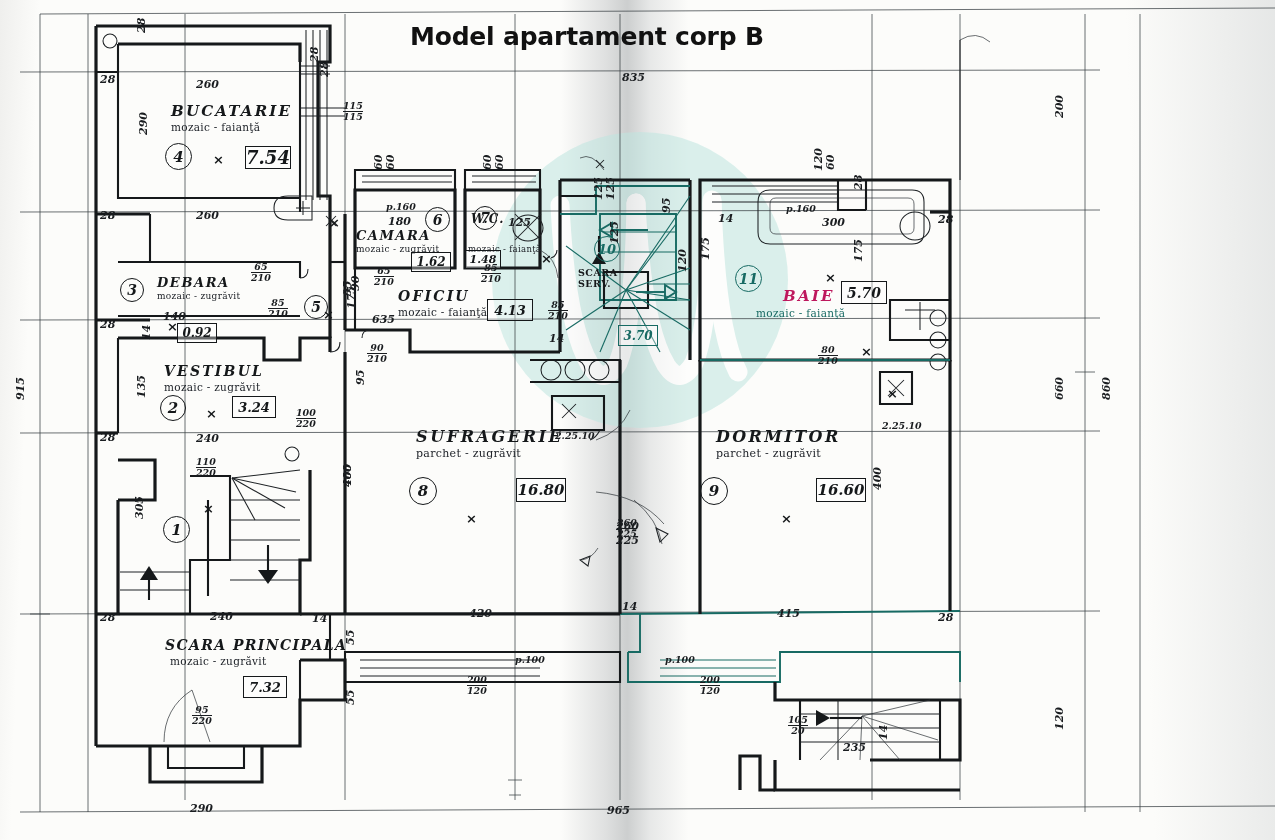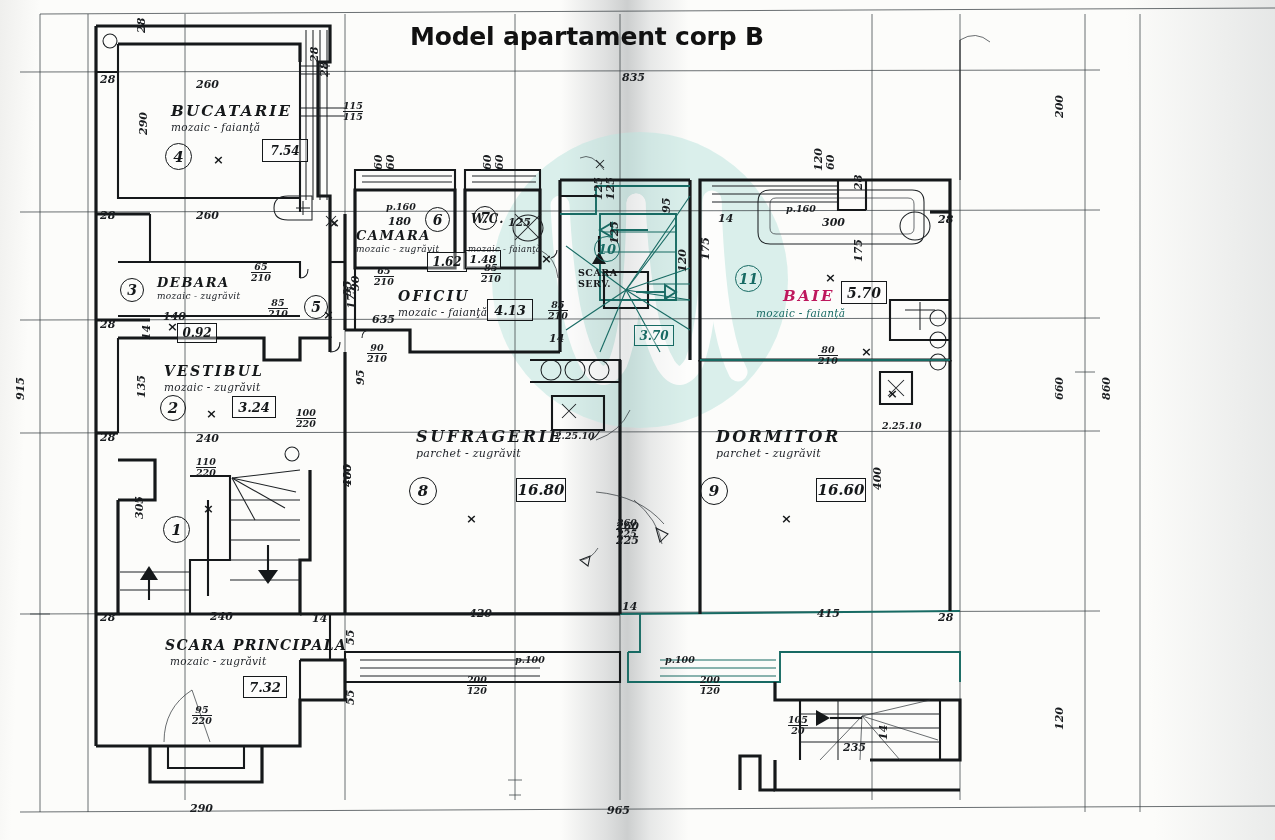--- a/index.html
+++ b/index.html
@@ -32,21 +32,21 @@
     font-size:25px;font-weight:700;color:#111;
     font-family:"DejaVu Sans",sans-serif;text-align:left;letter-spacing:-.2px;}
 
   
   svg.draw{position:absolute;left:0;top:0;width:1275px;height:840px;overflow:visible;}
 
   
   .lbl{position:absolute;white-space:nowrap;color:#15181a;
        font-family:"DejaVu Serif",serif;}
   .room-name{font-style:italic;font-weight:700;font-size:15px;letter-spacing:2.2px;}
-  .room-fin{font-style:italic;font-size:10.5px;letter-spacing:.3px;color:#20242a;}
+  .room-fin{font-size:10.5px;letter-spacing:.3px;color:#20242a;}
   .dim{font-style:italic;font-size:11px;font-weight:700;color:#1a1d20;
        font-family:"DejaVu Serif",serif;}
   .dim-s{font-style:italic;font-size:9.5px;font-weight:700;color:#1a1d20;
        font-family:"DejaVu Serif",serif;}
   .dim-v{transform-origin:left top;}
   .frac{position:absolute;text-align:center;font-style:italic;font-weight:700;
         font-family:"DejaVu Serif",serif;color:#1a1d20;line-height:1.05;}
   .frac .a{display:block;}
   .frac .b{display:block;border-top:1.1px solid #1a1d20;}
 
@@ -361,55 +361,55 @@
     <path class="tt" d="M960 40 q16 -10 30 2"></path>
     <path class="t" d="M960 40 L960 180"></path>
   </svg>
 
 
   <div id="title">Model apartament corp B</div>
 
   <div class="lbl room-name" style="left:171px;top:102px;">BUCATARIE</div>
   <div class="lbl room-fin" style="left:171px;top:121px;">mozaic - faianţă</div>
   <div class="rnum" style="left:165px;top:143px;width:25px;height:25px;font-size:15px;">4</div>
-  <div class="abox" style="left:245px;top:139px;width:44px;height:21px;font-size:12px;margin-left:17px;">7.54</div>
+  <div class="abox" style="left:245px;top:146px;width:44px;height:21px;font-size:18px;">7.54</div>
 
   <div class="lbl room-name" style="left:157px;top:275px;font-size:13px;letter-spacing:1.6px;">DEBARA</div>
   <div class="lbl room-fin" style="left:157px;top:291px;font-size:9px;">mozaic - zugrăvit</div>
   <div class="rnum" style="left:120px;top:278px;width:22px;height:22px;font-size:14px;">3</div>
   <div class="abox" style="left:177px;top:323px;width:38px;height:18px;font-size:12px;">0.92</div>
 
   <div class="lbl room-name" style="left:164px;top:363px;font-size:14px;">VESTIBUL</div>
   <div class="lbl room-fin" style="left:164px;top:381px;">mozaic - zugrăvit</div>
   <div class="rnum" style="left:160px;top:395px;width:24px;height:24px;font-size:15px;">2</div>
   <div class="abox" style="left:232px;top:396px;width:42px;height:20px;font-size:13px;">3.24</div>
 
   <div class="rnum" style="left:163px;top:516px;width:25px;height:25px;font-size:15px;">1</div>
   <div class="lbl room-name" style="left:165px;top:637px;font-size:14px;letter-spacing:1.4px;">SCARA PRINCIPALA</div>
   <div class="lbl room-fin" style="left:170px;top:655px;">mozaic - zugrăvit</div>
   <div class="abox" style="left:243px;top:676px;width:42px;height:20px;font-size:13px;">7.32</div>
 
   <div class="rnum" style="left:425px;top:207px;width:23px;height:23px;font-size:14px;">6</div>
   <div class="lbl room-name" style="left:356px;top:228px;font-size:13px;letter-spacing:1.5px;">CAMARA</div>
   <div class="lbl room-fin" style="left:356px;top:244px;font-size:9px;">mozaic - zugrăvit</div>
-  <div class="abox" style="left:411px;top:252px;width:38px;height:18px;font-size:12px;margin-left:16px;">1.62</div>
+  <div class="abox" style="left:411px;top:252px;width:38px;height:18px;font-size:12px;">1.62</div>
 
   <div class="rnum" style="left:473px;top:206px;width:22px;height:22px;font-size:14px;">7</div>
   <div class="lbl room-name" style="left:471px;top:212px;font-size:12px;letter-spacing:1px;">W.C.</div>
   <div class="lbl room-fin" style="left:468px;top:244px;font-size:8.5px;">mozaic - faianţă</div>
   <div class="abox" style="left:465px;top:250px;width:34px;height:17px;font-size:11px;">1.48</div>
 
   <div class="rnum" style="left:304px;top:295px;width:22px;height:22px;font-size:14px;">5</div>
   <div class="lbl room-name" style="left:398px;top:288px;font-size:14px;">OFICIU</div>
   <div class="lbl room-fin" style="left:398px;top:306px;">mozaic - faianţă</div>
   <div class="abox" style="left:487px;top:299px;width:44px;height:20px;font-size:13px;">4.13</div>
 
   <div class="rnum" style="left:594px;top:236px;width:24px;height:24px;font-size:13px;border-color:#176a63;color:#176a63;">10</div>
   <div class="lbl" style="left:578px;top:268px;font-size:9.5px;font-weight:700;letter-spacing:.5px;line-height:1.15;width:42px;white-space:normal;">SCARA SERV.</div>
-  <div class="abox" style="left:634px;top:325px;width:38px;height:19px;font-size:12px;border-color:#176a63;color:#176a63;">3.70</div>
+  <div class="abox" style="left:618px;top:325px;width:38px;height:19px;font-size:12px;border-color:#176a63;color:#176a63;">3.70</div>
 
   <div class="rnum" style="left:735px;top:265px;width:25px;height:25px;font-size:14px;border-color:#176a63;color:#176a63;">11</div>
   <div class="lbl room-name" style="left:783px;top:287px;color:#be185d;">BAIE</div>
   <div class="lbl room-fin" style="left:756px;top:307px;color:#176a63;">mozaic - faianţă</div>
   <div class="abox" style="left:841px;top:281px;width:44px;height:21px;font-size:14px;">5.70</div>
 
   <div class="lbl room-name" style="left:416px;top:427px;font-size:16px;letter-spacing:2.6px;">SUFRAGERIE</div>
   <div class="lbl room-fin" style="left:416px;top:447px;font-size:11px;">parchet - zugrăvit</div>
   <div class="rnum" style="left:409px;top:477px;width:26px;height:26px;font-size:15px;">8</div>
   <div class="abox" style="left:516px;top:478px;width:48px;height:22px;font-size:15px;">16.80</div>
@@ -447,21 +447,21 @@
       <div class="lbl dim" style="left: 133px; top: 519px; transform: rotate(-90deg); transform-origin: left top;">305</div>
       <div class="lbl dim" style="left: 388px; top: 215px;">180</div>
       <div class="lbl dim-s" style="left: 386px; top: 201px;">p.160</div>
       <div class="lbl dim" style="left: 508px; top: 216px;">125</div>
       <div class="lbl dim" style="left: 372px; top: 313px;">635</div>
       <div class="lbl dim" style="left: 341px; top: 296px; transform: rotate(-90deg); transform-origin: left top;">95</div>
       <div class="lbl dim" style="left: 349px; top: 291px; transform: rotate(-90deg); transform-origin: left top;">90</div>
       <div class="lbl dim" style="left: 354px; top: 385px; transform: rotate(-90deg); transform-origin: left top;">95</div>
       <div class="lbl dim" style="left: 341px; top: 487px; transform: rotate(-90deg); transform-origin: left top;">400</div>
       <div class="lbl dim" style="left: 469px; top: 607px;">420</div>
-      <div class="lbl dim" style="left: 817px; top: 607px;">415</div>
+      <div class="lbl dim" style="left: 777px; top: 607px;">415</div>
       <div class="lbl dim-s" style="left: 515px; top: 654px;">p.100</div>
       <div class="lbl dim-s" style="left: 665px; top: 654px;">p.100</div>
       <div class="lbl dim" style="left: 616px; top: 520px;">260</div>
       <div class="lbl dim" style="left: 616px; top: 534px;">225</div>
       <div class="lbl dim-s" style="left: 555px; top: 430px;">2.25.10</div>
       <div class="lbl dim-s" style="left: 882px; top: 420px;">2.25.10</div>
       <div class="lbl dim" style="left: 822px; top: 216px;">300</div>
       <div class="lbl dim-s" style="left: 786px; top: 203px;">p.160</div>
       <div class="lbl dim" style="left: 812px; top: 171px; transform: rotate(-90deg); transform-origin: left top;">120</div>
       <div class="lbl dim" style="left: 824px; top: 170px; transform: rotate(-90deg); transform-origin: left top;">60</div>

